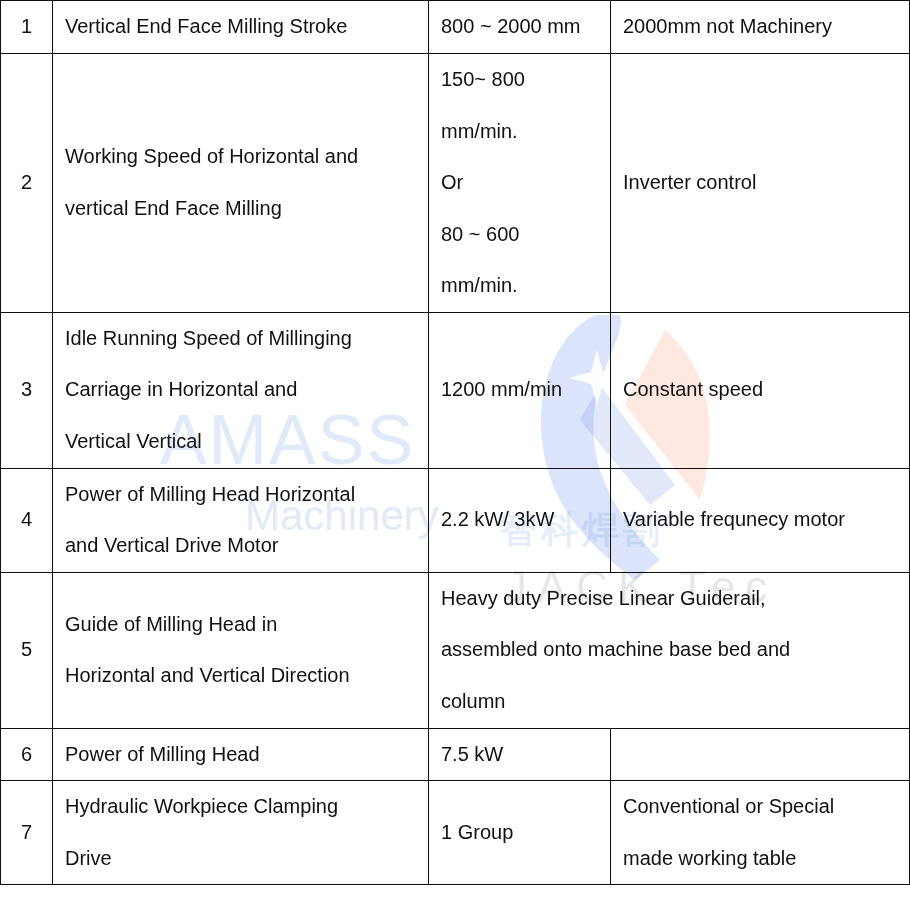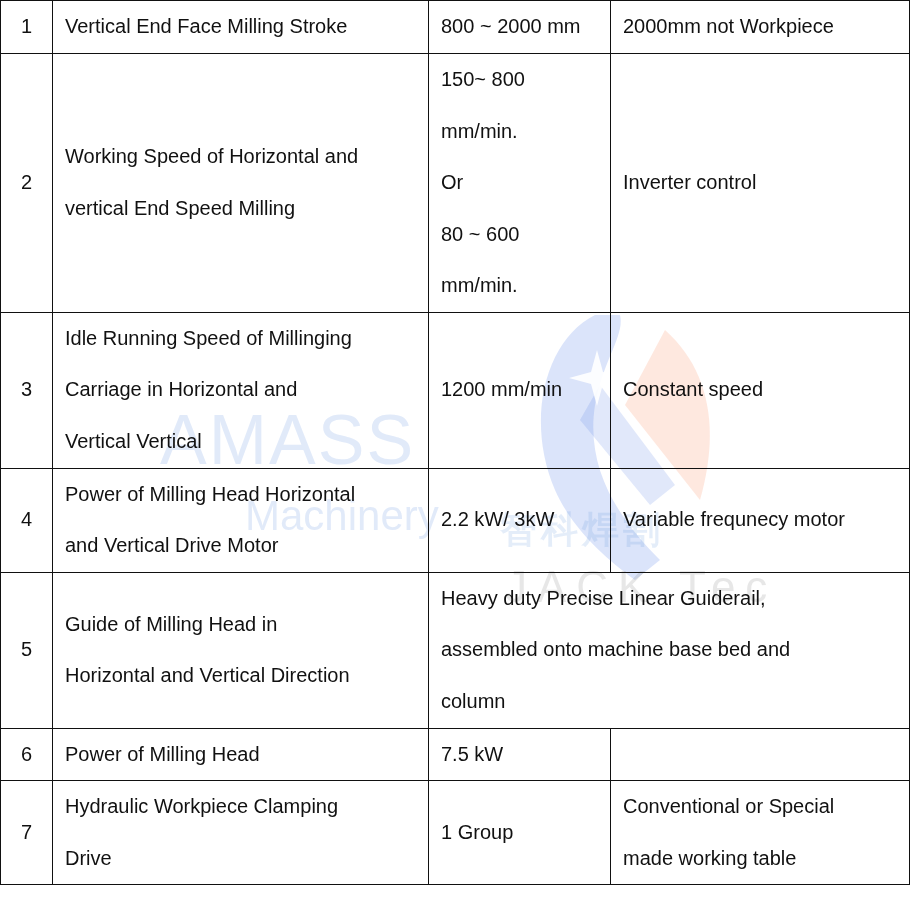--- a/index.html
+++ b/index.html
@@ -46,28 +46,28 @@
   <tbody>
     <tr style="height:53px">
       <td class="no">1</td>
       <td>
           <span class="line">Vertical End Face Milling Stroke</span>
         </td>
       <td class="val">
           <span class="line">800 ~ 2000 mm</span>
         </td>
       <td>
-          <span class="line">2000mm not Workpiece</span>
+          <span class="line">2000mm not Machinery</span>
         </td>
     </tr>
     <tr style="height:258px">
       <td class="no">2</td>
       <td>
         <span class="line">Working Speed of Horizontal and</span>
-        <span class="line">vertical End Speed Milling</span>
+        <span class="line">vertical End Face Milling</span>
       </td>
       <td class="val">
         <span class="line">150~ 800</span>
         <span class="line">mm/min.</span>
         <span class="line">Or</span>
         <span class="line">80 ~ 600</span>
         <span class="line">mm/min.</span>
       </td>
       <td>
           <span class="line">Inverter control</span>

